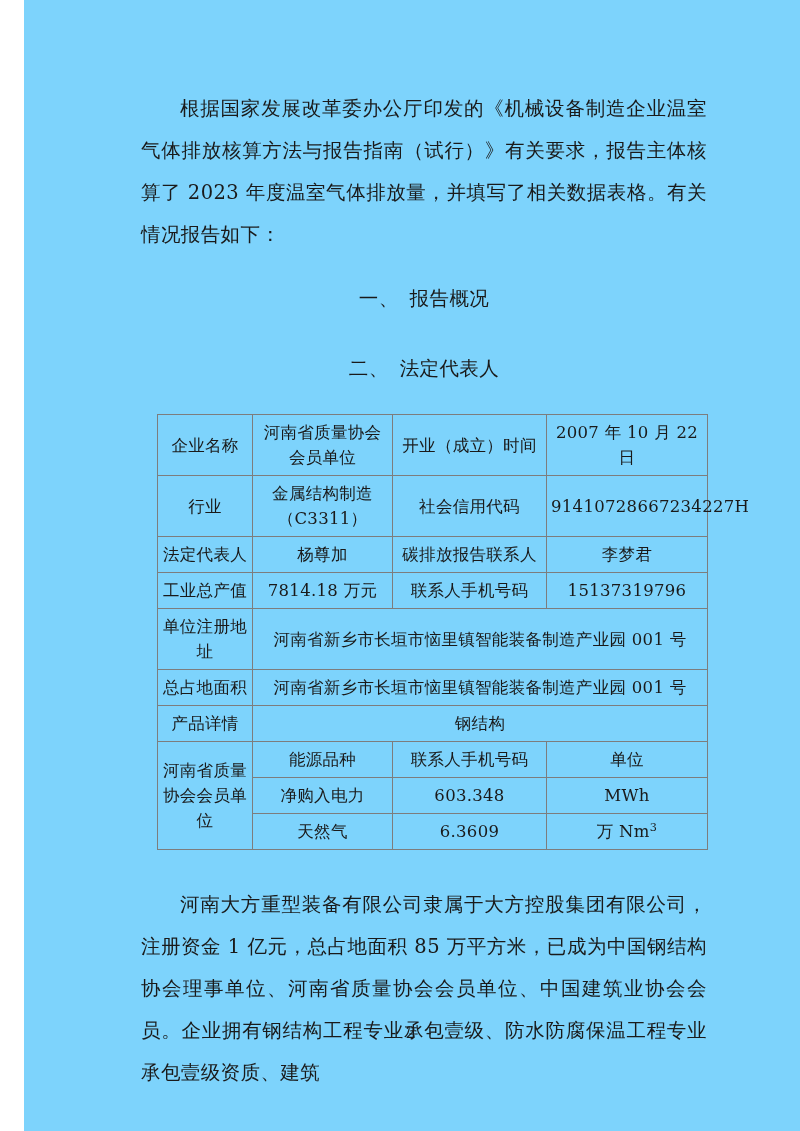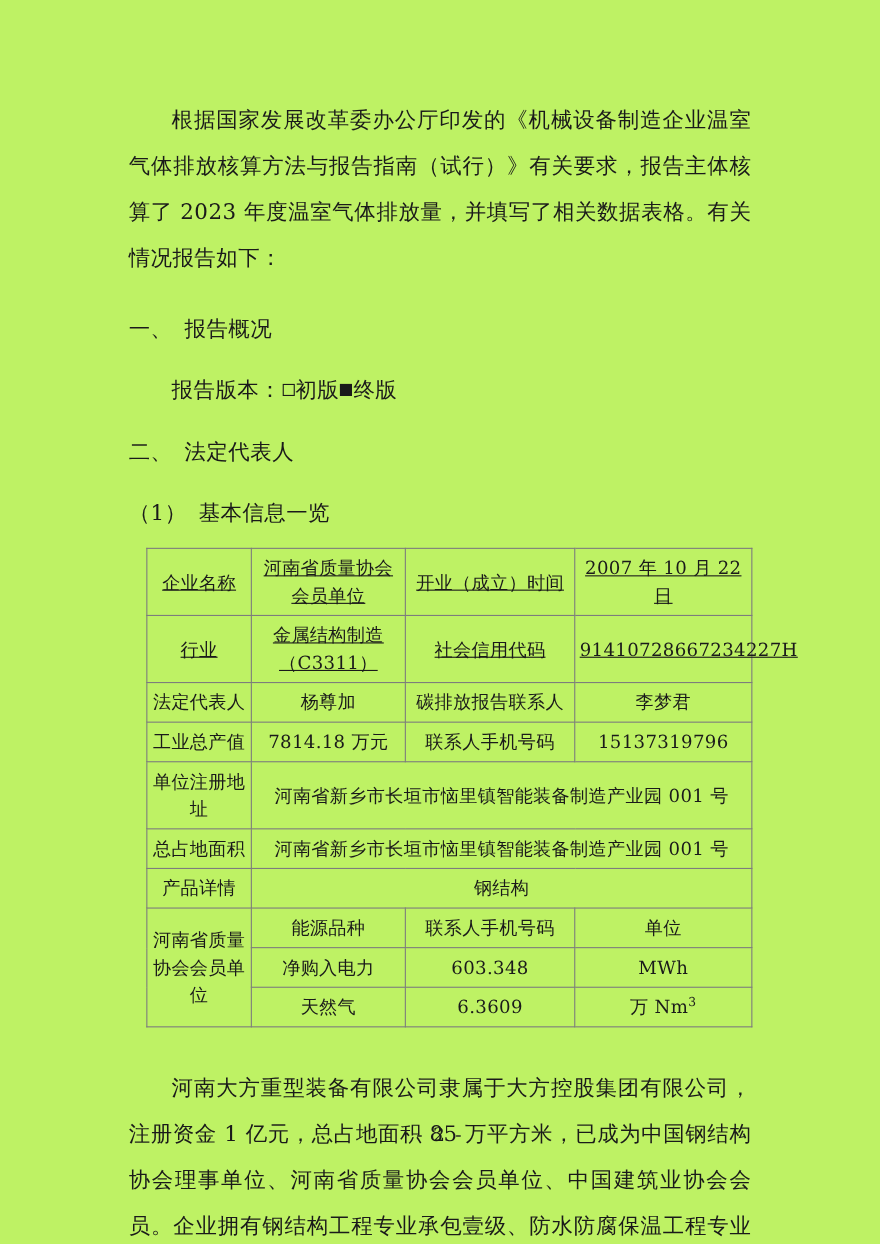--- a/index.html
+++ b/index.html
@@ -11,21 +11,22 @@
     width: 800px;
     height: 1131px;
     position: relative;
     font-family: "DejaVu Serif", "Liberation Serif", serif;
     color: #1a1a1a;
     overflow: hidden;
   }
   .page {
     position: absolute;
     inset: 0;
-    background: #bef264;
+    background: #7dd3fc;
+    margin-left: 24px;
   }
   .content {
     position: absolute;
     left: 117px;
     top: 88px;
     width: 566px;
   }
 
   
   .para {
@@ -43,20 +44,21 @@
     margin-bottom: 8px;
   }
 
   
   .heading {
     font-size: 19.5px;
     line-height: 42px;
     letter-spacing: 0.4px;
     margin: 0;
     font-weight: normal;
+    text-align: center;
   }
   .heading .num {
     margin-right: 11px;
   }
   .sub-line {
     font-size: 19.5px;
     line-height: 42px;
     letter-spacing: 0.4px;
     margin: 0;
     padding-left: 2em;
@@ -97,21 +99,21 @@
     text-align: center;
     vertical-align: middle;
     padding: 5px 4px;
     letter-spacing: 0.3px;
     font-family: "DejaVu Serif", "Liberation Serif", serif;
   }
   .col-a { width: 95px; }
   .col-b { width: 140px; }
   .col-c { width: 154px; }
   .col-d { width: 161px; }
-  .tall { height: 44px; text-decoration: underline; }
+  .tall { height: 44px; }
   .row-h { height: 32px; }
   sup {
     font-size: 0.68em;
     vertical-align: super;
     line-height: 0;
   }
 
   
   .footer {
     position: absolute;
@@ -133,35 +135,29 @@
     <p class="para indent para-block">根据国家发展改革委办公厅印发的《机械设备制造企业温室气体排放核算方法与报告指南（试行）》有关要求，报告主体核算了 2023 年度温室气体排放量，并填写了相关数据表格。有关情况报告如下：</p>
 
     <div class="gap-sm"></div>
 
     <p class="heading">
       <span class="num">一、</span><span>报告概况</span>
     </p>
 
     <div class="gap-sm"></div>
 
-    <p class="sub-line">
-      <span>报告版本：</span><span class="ckbox-empty"></span><span>初版</span><span class="ckbox-filled"></span><span>终版</span>
-    </p>
 
     <div class="gap-sm"></div>
 
     <p class="heading">
       <span class="num">二、</span><span>法定代表人</span>
     </p>
 
     <div class="gap-sm"></div>
 
-    <p class="heading">
-      <span class="num">（1）</span><span>基本信息一览</span>
-    </p>
 
     <table class="info-table">
       <colgroup>
         <col class="col-a">
           <col class="col-b">
           <col class="col-c">
           <col class="col-d">
       </colgroup>
       <tbody>
         <tr class="tall">

